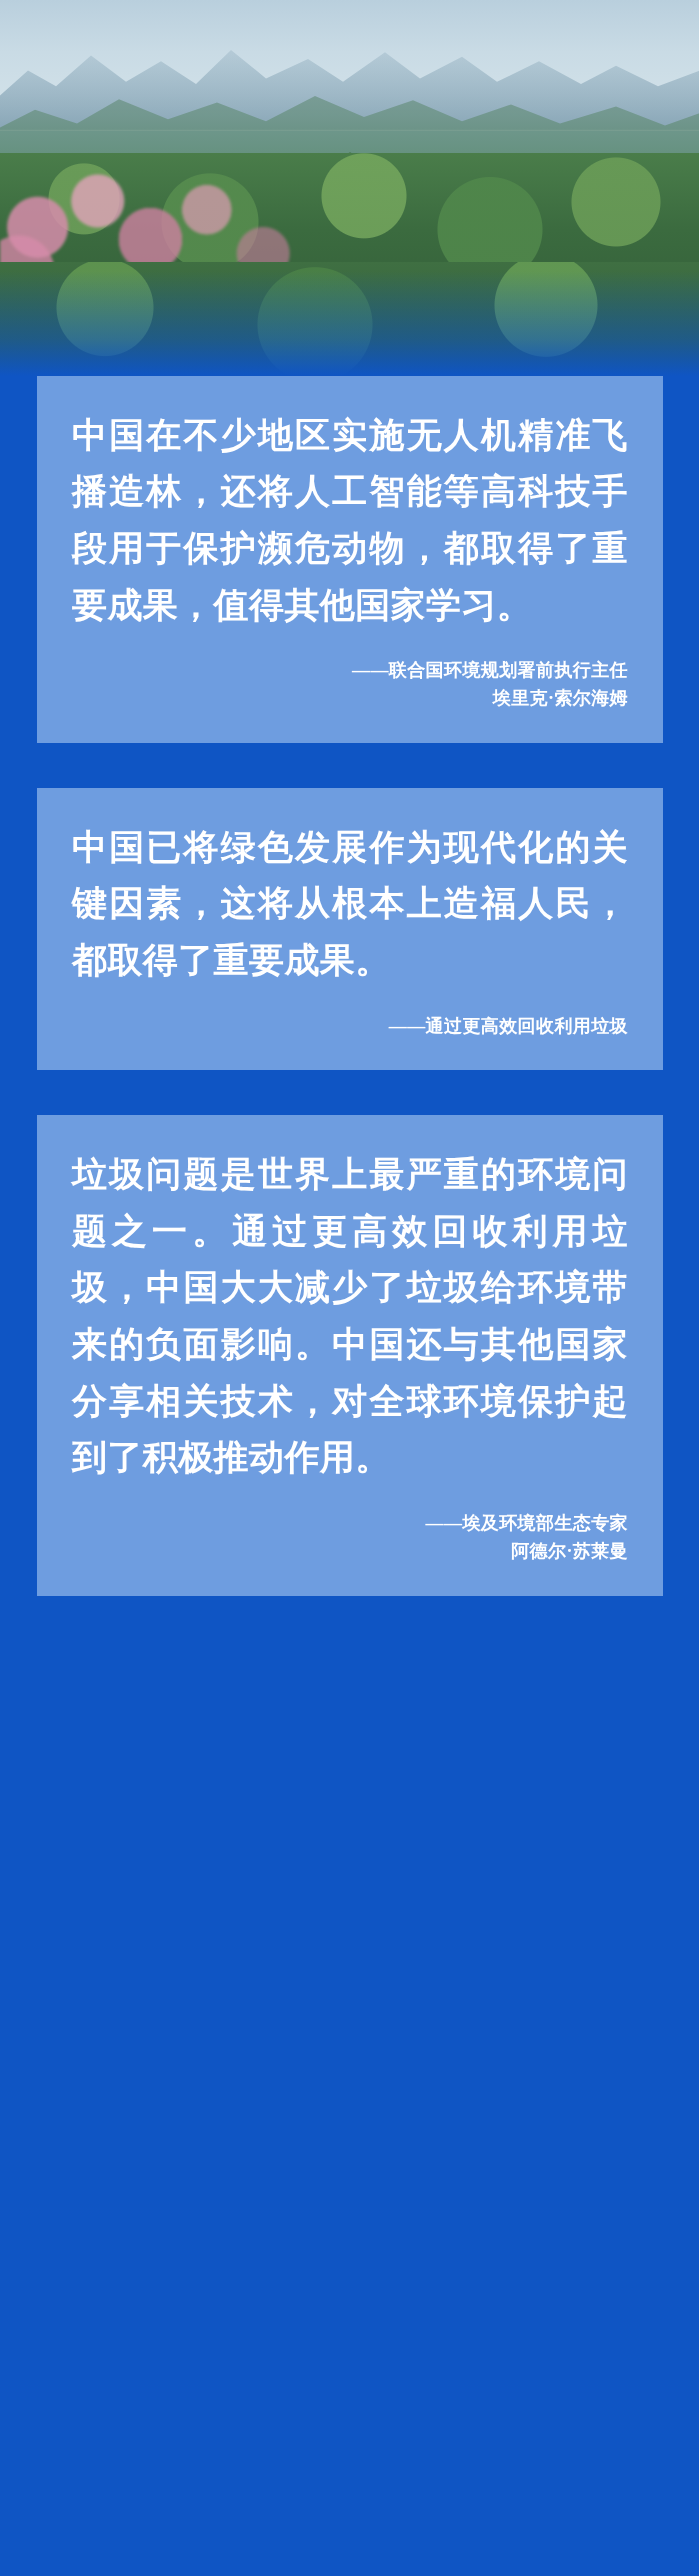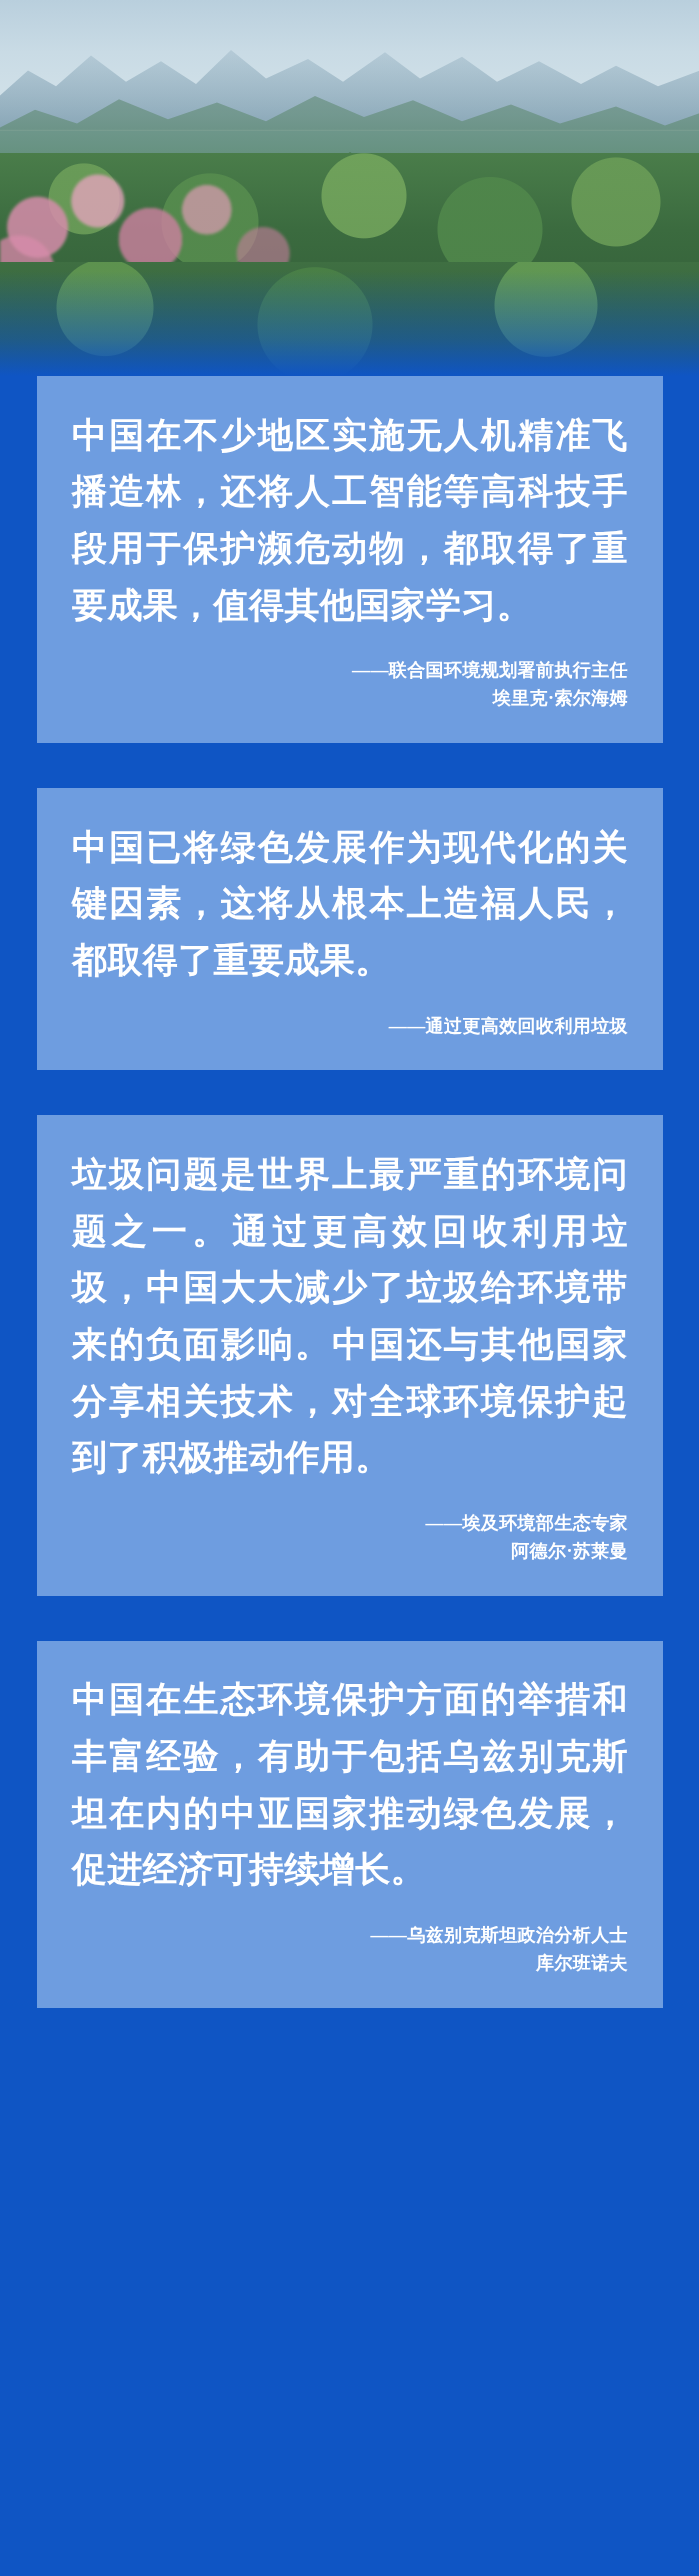--- a/index.html
+++ b/index.html
@@ -165,22 +165,15 @@
   </div>
 
   <div class="card">
     <p class="quote-text">垃圾问题是世界上最严重的环境问题之一。通过更高效回收利用垃圾，中国大大减少了垃圾给环境带来的负面影响。中国还与其他国家分享相关技术，对全球环境保护起到了积极推动作用。</p>
     <div class="attrib">
       <span>——埃及环境部生态专家</span>
       <span class="line2">阿德尔·苏莱曼</span>
     </div>
   </div>
 
-  <div class="card">
-    <p class="quote-text">中国在生态环境保护方面的举措和丰富经验，有助于包括乌兹别克斯坦在内的中亚国家推动绿色发展，促进经济可持续增长。</p>
-    <div class="attrib">
-      <span>——乌兹别克斯坦政治分析人士</span>
-      <span class="line2">库尔班诺夫</span>
-    </div>
-  </div>
 
 </div>
 
 
 </body></html>

